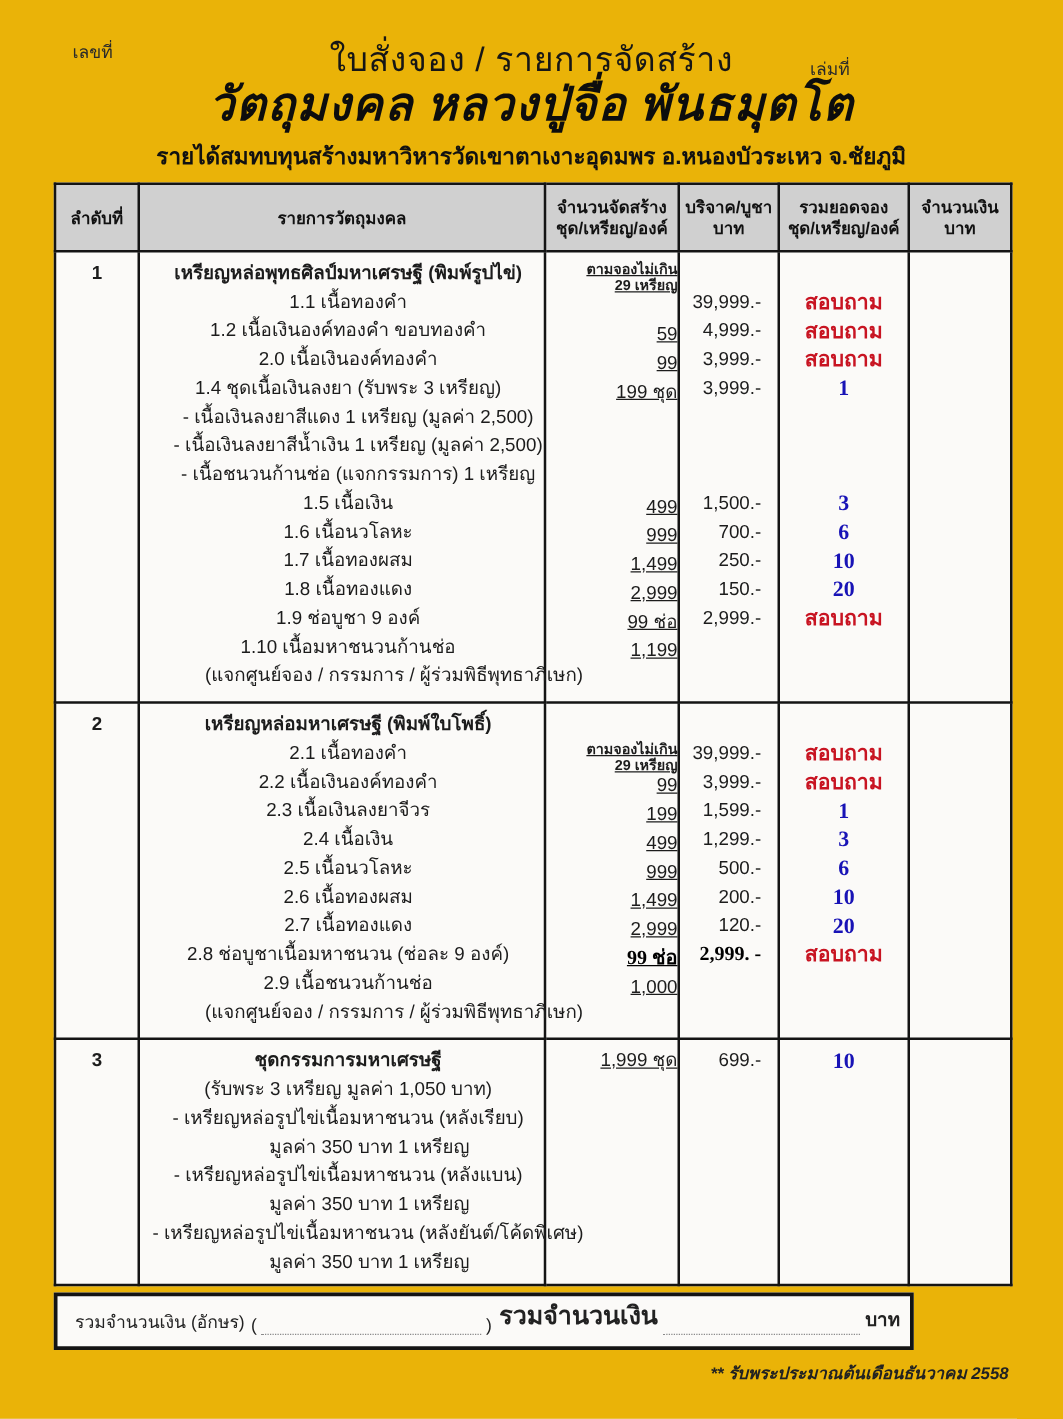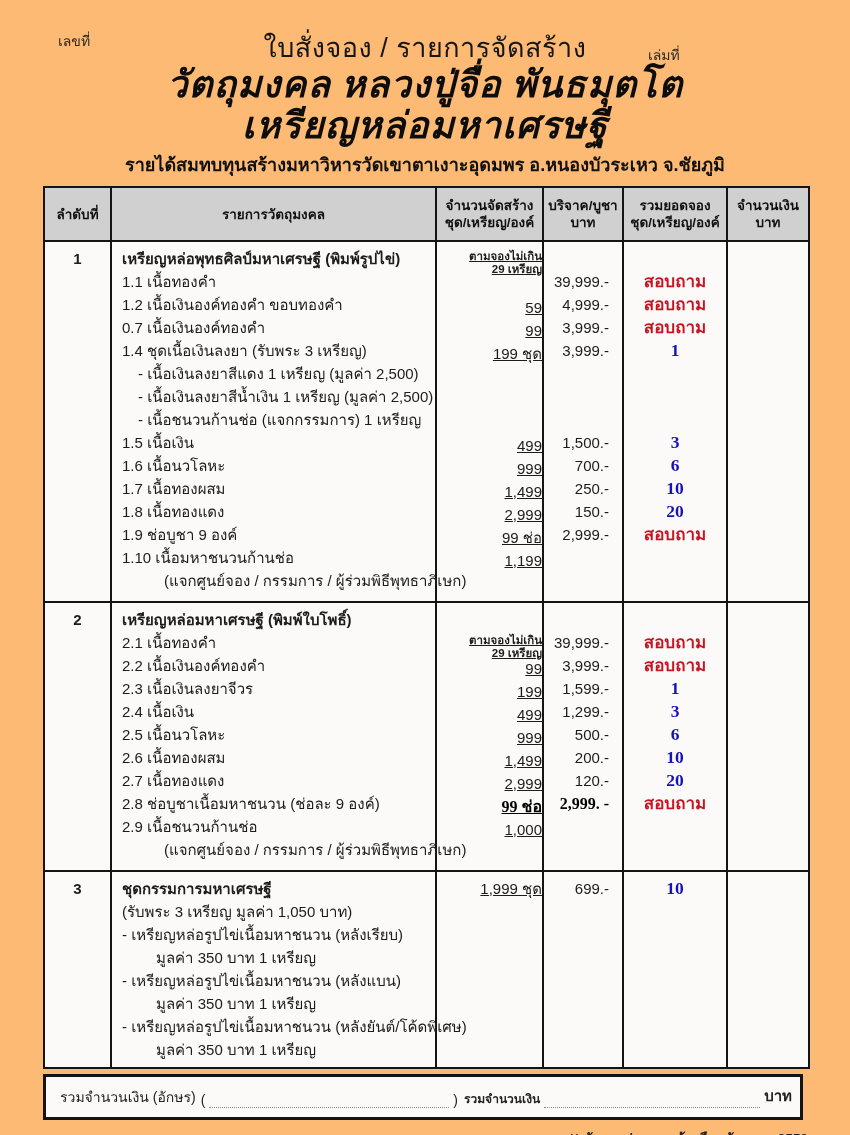--- a/index.html
+++ b/index.html
@@ -1,72 +1,71 @@
 <!DOCTYPE html>
 <html><head>
 <meta charset="utf-8">
 <style>
   html,body{margin:0;padding:0;}
   body{background:#e9e8e5;font-family:"Liberation Sans","DejaVu Sans",sans-serif;color:#1c1c1c;}
-  .page{position:relative;width:850px;height:1135px;background:#fdba74;margin:0 auto;overflow:hidden;}
+  .page{position:relative;width:850px;height:1135px;background:#eab308;margin:0 auto;overflow:hidden;}
 
   
   .top-line{position:relative;padding-top:26px;height:38px;}
   .doc-no{position:absolute;left:58px;top:30px;font-size:14px;color:#2a2a2a;}
   .book-no{position:absolute;left:648px;top:44px;font-size:14px;color:#2a2a2a;}
   .form-title{text-align:center;font-size:27px;letter-spacing:.5px;color:#161616;}
   .main-title{font-family:"Liberation Serif","DejaVu Serif",serif;text-align:center;font-weight:800;font-style:italic;color:#0d0d0d;}
   .main-title .t1{font-size:37px;line-height:42px;letter-spacing:1px;}
   .main-title .t2{font-size:37px;line-height:40px;letter-spacing:1px;}
   .subtitle{text-align:center;font-weight:700;font-size:18px;margin-top:4px;color:#111;}
 
   
   table.order{border-collapse:collapse;table-layout:fixed;width:765px;margin:7px 0 0 43px;background:#fbfaf8;}
   table.order,table.order th,table.order td{border:2.5px solid #141414;}
   th{background:#d0d0d0;font-size:13.5px;line-height:17px;font-weight:700;text-align:center;vertical-align:middle;height:48px;padding:2px 0;color:#111;}
   td{vertical-align:top;padding:5px 0 6px 0;}
   .ln{height:23px;line-height:23px;font-size:15px;white-space:nowrap;overflow:visible;}
   .c-no .ln{text-align:center;font-weight:700;}
-  .c-items .ln{padding-left:10px;}
+  .c-items .ln{padding-left:10px;text-align:center;}
   .c-items .head{font-weight:700;}
   .c-items .sub{padding-left:26px;}
   .c-items .sub2{padding-left:44px;}
   .c-items .note{padding-left:52px;}
   .c-qty .ln{text-align:right;text-decoration:underline;}
   .c-qty .qty-sm{font-size:11.5px;line-height:13px;font-weight:700;white-space:pre-line;padding-top:3px;}
   .c-price .ln{text-align:right;padding-right:13px;}
   .c-orders .ln{text-align:center;font-weight:700;}
   .c-orders .red{color:#c81422;font-size:17px;}
   .c-orders .blue{color:#1813b6;font-family:"Liberation Serif","DejaVu Serif",serif;font-size:17.5px;}
   .alt{font-family:"Liberation Serif","DejaVu Serif",serif;font-weight:600;font-size:16px;color:#000;}
 
   
-  .totals-box{width:760px;margin:5px 0 0 43px;border:3px solid #141414;height:46px;background:#fbfaf8;
+  .totals-box{width:688px;margin:5px 0 0 43px;border:3px solid #141414;height:46px;background:#fbfaf8;
     display:flex;align-items:flex-end;padding:0 8px 9px 14px;box-sizing:border-box;font-size:14px;color:#222;}
-  .totals-box .bold{font-weight:700;font-size:12px;white-space:nowrap;}
+  .totals-box .bold{font-weight:700;font-size:20px;white-space:nowrap;}
   .fill{flex:1;border-bottom:1.5px dotted #8a8a8a;height:14px;margin:0 4px;}
   .fill.short{flex:.9;}
   .unit{font-weight:700;font-size:15px;}
 
   .footer-note{width:807px;text-align:right;font-size:13.5px;font-style:italic;font-weight:700;margin-top:7px;color:#222;}
 </style>
 </head>
 <body>
 
 <div class="page">
 
   <div class="top-line">
     <span class="doc-no">เลขที่</span>
     <div class="form-title">ใบสั่งจอง / รายการจัดสร้าง</div>
     <span class="book-no">เล่มที่</span>
   </div>
 
   <div class="main-title">
     <div class="t1">วัตถุมงคล หลวงปู่จื่อ พันธมุตโต</div>
-    <div class="t2">เหรียญหล่อมหาเศรษฐี</div>
   </div>
 
   <div class="subtitle">รายได้สมทบทุนสร้างมหาวิหารวัดเขาตาเงาะอุดมพร อ.หนองบัวระเหว จ.ชัยภูมิ</div>
 
   <table class="order">
     <colgroup>
       <col style="width:67px">
         <col style="width:325px">
         <col style="width:107px">
       <col style="width:80px">
@@ -103,21 +102,21 @@
       </thead>
     <tbody id="tbl-body">
         <tr>
           <td class="c-no">
             <div class="ln">1</div>
           </td>
           <td class="c-items">
             <div class="ln head">เหรียญหล่อพุทธศิลป์มหาเศรษฐี (พิมพ์รูปไข่)</div>
             <div class="ln item">1.1  เนื้อทองคำ</div>
             <div class="ln item">1.2  เนื้อเงินองค์ทองคำ ขอบทองคำ</div>
-            <div class="ln item">0.7  เนื้อเงินองค์ทองคำ</div>
+            <div class="ln item">2.0  เนื้อเงินองค์ทองคำ</div>
             <div class="ln item">1.4  ชุดเนื้อเงินลงยา (รับพระ 3 เหรียญ)</div>
             <div class="ln sub">- เนื้อเงินลงยาสีแดง 1 เหรียญ (มูลค่า 2,500)</div>
             <div class="ln sub">- เนื้อเงินลงยาสีน้ำเงิน 1 เหรียญ (มูลค่า 2,500)</div>
             <div class="ln sub">- เนื้อชนวนก้านช่อ (แจกกรรมการ) 1 เหรียญ</div>
             <div class="ln item">1.5  เนื้อเงิน</div>
             <div class="ln item">1.6  เนื้อนวโลหะ</div>
             <div class="ln item">1.7  เนื้อทองผสม</div>
             <div class="ln item">1.8  เนื้อทองแดง</div>
             <div class="ln item">1.9  ช่อบูชา 9 องค์</div>
             <div class="ln item">1.10 เนื้อมหาชนวนก้านช่อ</div>

